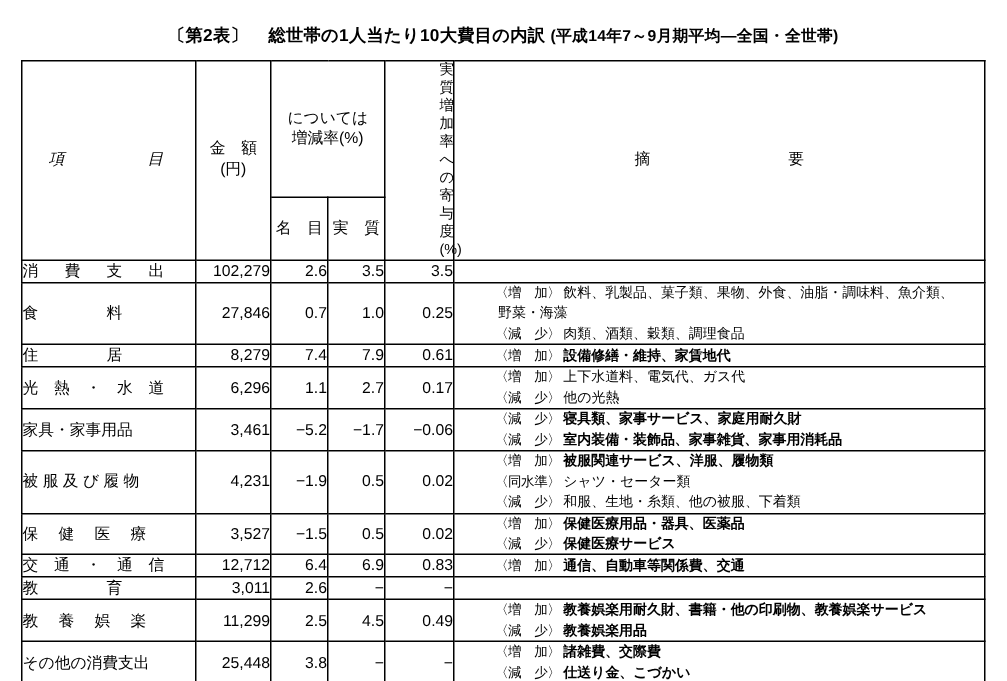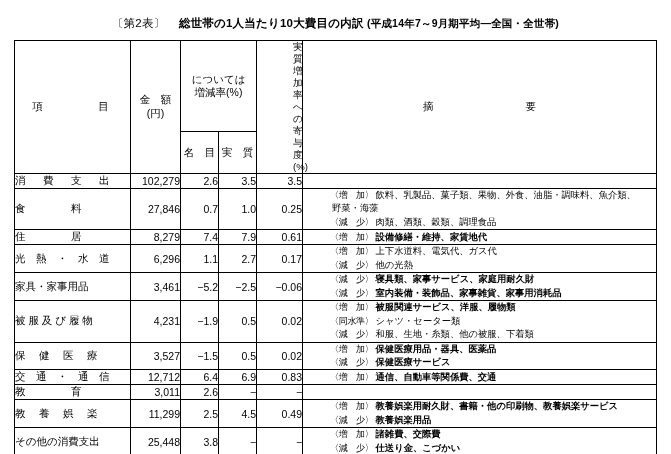--- a/index.html
+++ b/index.html
@@ -24,21 +24,21 @@
   }
   .title-line {
     text-align: center;
     font-size: 11.5px;
     font-weight: bold;
     letter-spacing: 0.2px;
     margin: 6px 0 9px 0;
     white-space: nowrap;
   }
   .title-line .tbl-no {
-    font-weight: normal;
+    font-weight: bold;
   }
   .title-line .sub {
     font-weight: bold;
     font-size: 10.5px;
   }
 
   table.main {
     border-collapse: collapse;
     width: 642px;
     margin: 0 auto;
@@ -50,21 +50,21 @@
     padding: 0;
     vertical-align: middle;
   }
   .hdr td {
     text-align: center;
     font-weight: normal;
     font-size: 10.5px;
     line-height: 1.25;
     padding: 2px 1px;
   }
-  .hdr .h-item { letter-spacing: 6px; padding-left: 2px;}
+  .hdr .h-item { letter-spacing: 6px; padding-left: 2px; font-style: italic;}
   .hdr .h-amount { line-height: 1.3; }
   .hdr .h-rate-top { border-bottom: 1px solid #000; padding: 2px 2px; }
   .hdr .h-sub { font-size: 10.5px; }
   .hdr .h-contrib { line-height: 1.25; font-size: 9.6px; padding-left: 36px;}
   .hdr .h-note { letter-spacing: 10px; padding-left: 10px; }
 
   .rowcell-item {
     font-size: 10.5px;
     padding: 3px 6px 3px 8px;
     white-space: nowrap;
@@ -191,21 +191,21 @@
           <td class="num">0.17</td>
           <td class="note-cell">
             <span class="note-line"><span class="tag">〈増　加〉</span><span class="">上下水道料、電気代、ガス代</span></span>
             <span class="note-line"><span class="tag">〈減　少〉</span><span class="">他の光熱</span></span>
           </td>
         </tr>
         <tr>
           <td class="rowcell-item ">家具・家事用品</td>
           <td class="num">3,461</td>
           <td class="num">−5.2</td>
-          <td class="num">−2.5</td>
+          <td class="num">−1.7</td>
           <td class="num">−0.06</td>
           <td class="note-cell">
             <span class="note-line"><span class="tag">〈減　少〉</span><span class="g">寝具類、家事サービス、家庭用耐久財</span></span>
             <span class="note-line"><span class="tag">〈減　少〉</span><span class="g">室内装備・装飾品、家事雑貨、家事用消耗品</span></span>
           </td>
         </tr>
         <tr>
           <td class="rowcell-item ">被 服 及 び 履 物</td>
           <td class="num">4,231</td>
           <td class="num">−1.9</td>

